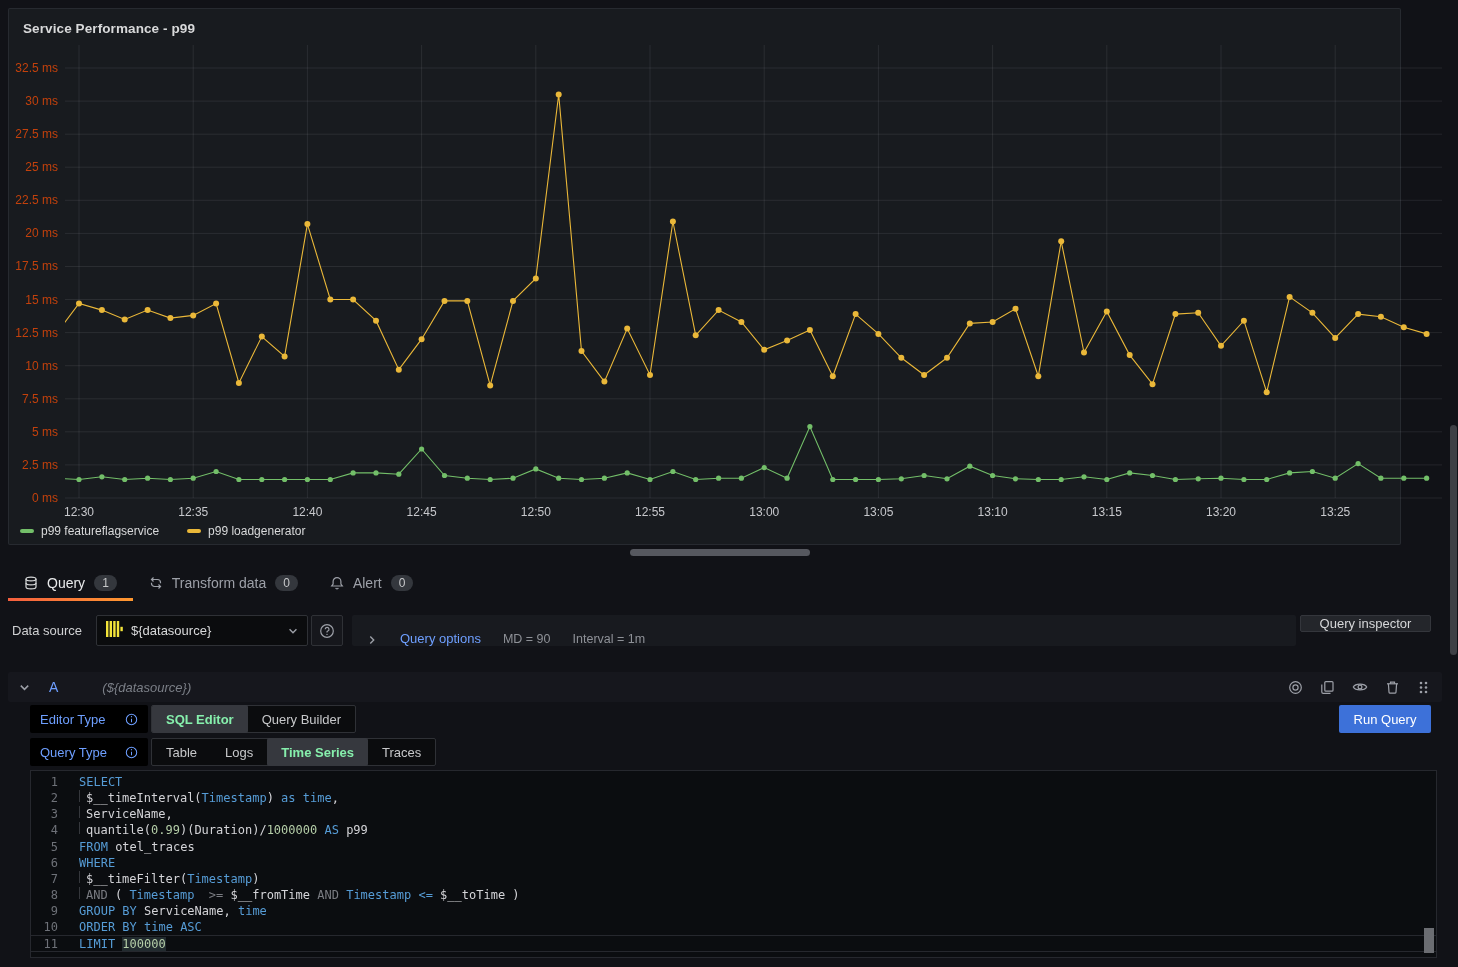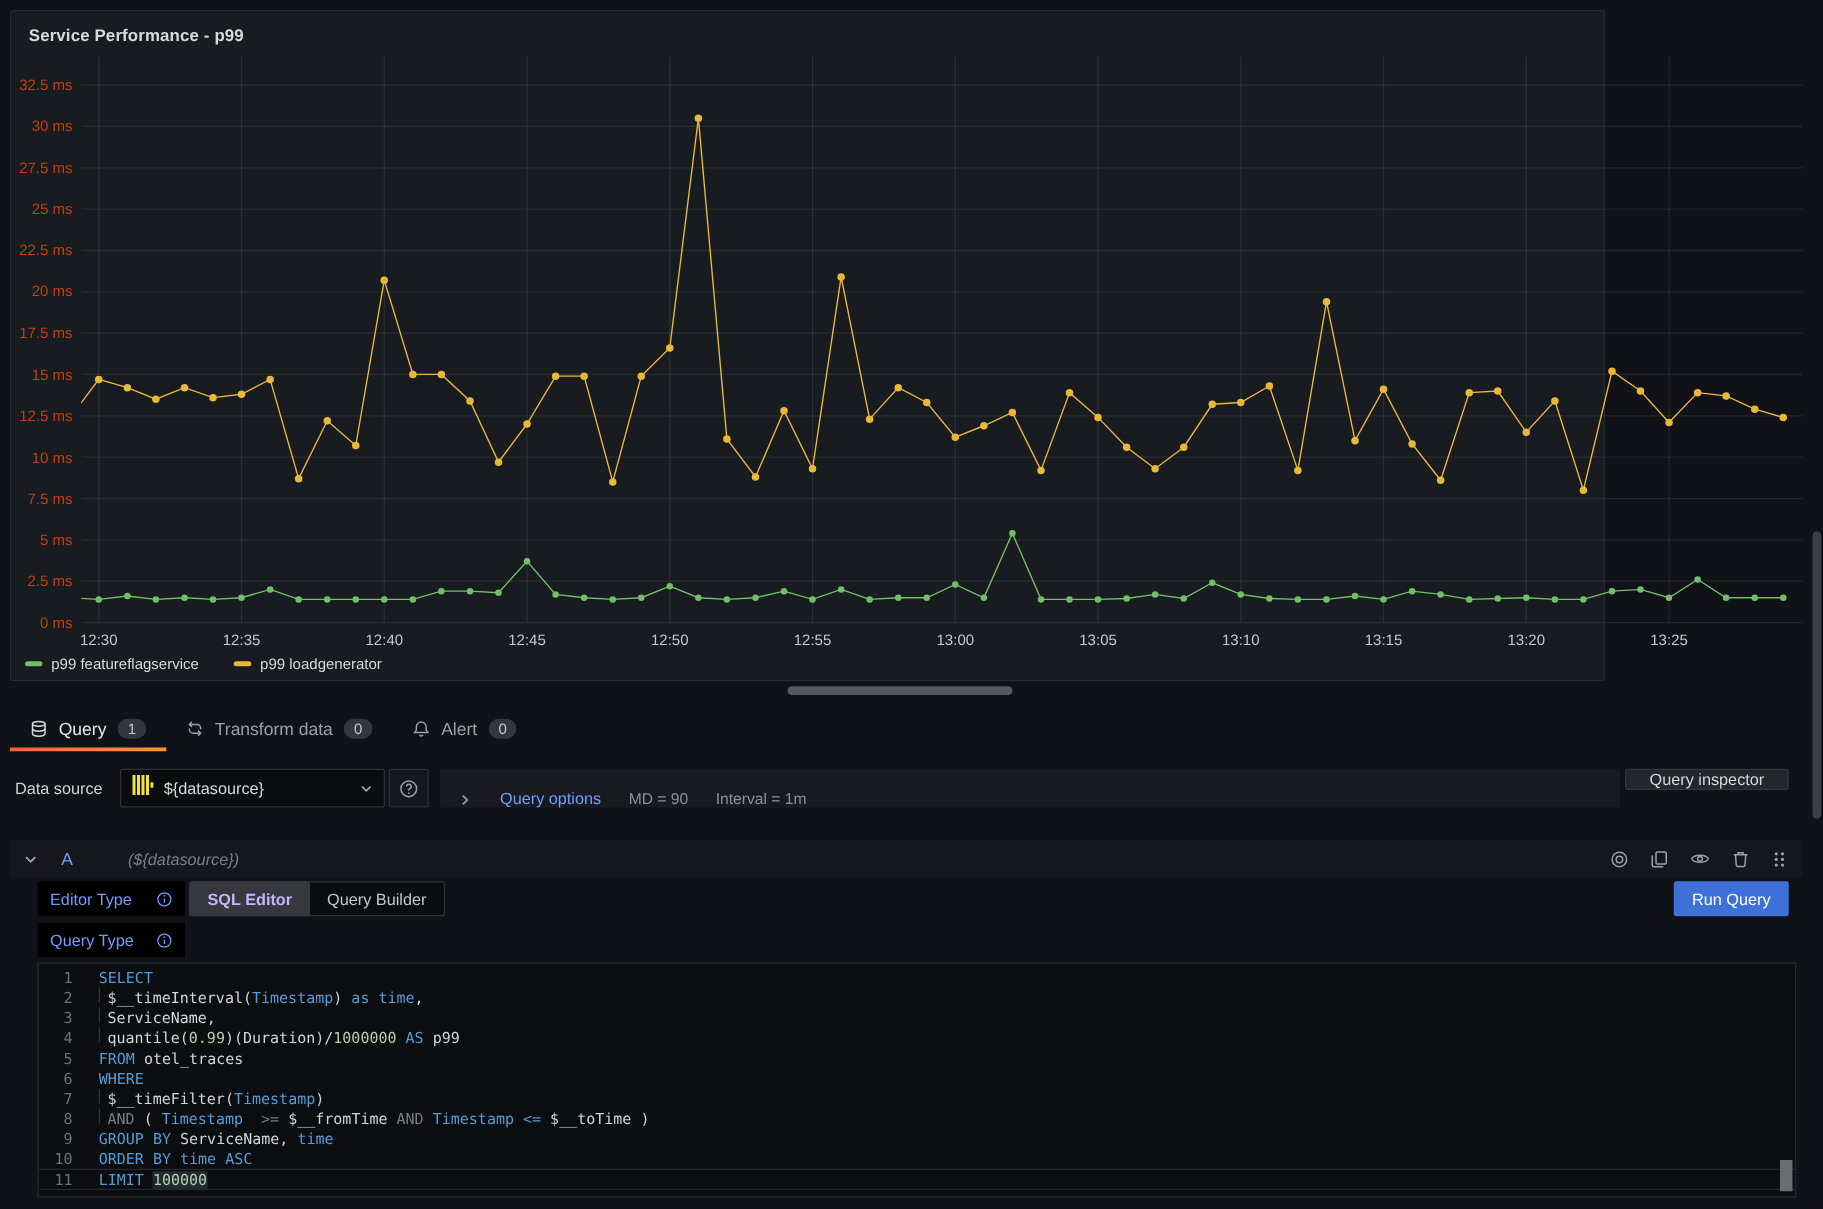--- a/index.html
+++ b/index.html
@@ -1,21 +1,21 @@
 <!DOCTYPE html>
 <html><head>
 <meta charset="utf-8">
 <style>
   * { box-sizing: border-box; margin: 0; padding: 0; }
   html,body { width:1458px; height:967px; background:#111217; overflow:hidden;
     font-family:"Liberation Sans", sans-serif; }
   .page { position:relative; width:1458px; height:967px; background:#111217; }
 
   
-  .panel { position:absolute; left:8px; top:8px; width:1276px; height:537px;
+  .panel { position:absolute; left:8px; top:8px; width:1393px; height:537px;
     background:#181B1F; border:1px solid rgba(204,204,220,0.09); border-radius:2px; }
   .panel-title { position:absolute; left:14px; top:12px; font-size:13.5px; font-weight:700;
     color:#D8D9DA; letter-spacing:.1px; }
   .ylabel { position:absolute; width:58px; text-align:right; font-size:12px; color:#c2410c; }
   .xlabel { position:absolute; width:64px; text-align:center; font-size:12px; color:#C7C8CC; top:505px;}
   #chart-svg { position:absolute; left:65px; top:44px; }
   .legend { position:absolute; left:20px; top:524px; display:flex; gap:28px; align-items:center; }
   .legend-item { display:flex; align-items:center; gap:7px; cursor:pointer; }
   .legend-dash { width:14px; height:4px; border-radius:2px; }
   .legend-label { font-size:12px; color:#D8D9DA; }
@@ -67,21 +67,21 @@
 
   
   .chip { position:absolute; left:30px; height:28px; background:#000000; border-radius:2px;
     display:flex; align-items:center; gap:10px; padding:0 10px; width:118px; }
   .chip-label { font-size:13px; font-weight:500; color:#6E9FFF; }
   .chip .iicon { color:#6E9FFF; display:flex; margin-left:auto; cursor:pointer; }
   .seg-group { position:absolute; left:151px; height:28px; background:#0B0C0E;
     border:1px solid #2F3136; border-radius:2px; display:flex; align-items:center; padding:0; }
   .seg { height:28px; display:flex; align-items:center; padding:0 14px; font-size:13px;
     color:#C7C8CA; cursor:pointer; border-radius:2px; }
-  .seg.active { background:#36383E; color:#c4b5fd; font-weight:700; }
+  .seg.active { background:#36383E; color:#86efac; font-weight:700; }
   .run-query { position:absolute; left:1339px; top:705px; width:92px; height:28px; background:#3D71D9;
     border:none; border-radius:2px; color:#FFFFFF; font-size:13px; font-weight:500; cursor:pointer; }
 
   
   .code-editor { position:absolute; left:30px; top:770px; width:1407px; height:188px;
     background:#0B0D10; border:1px solid #26282E; font-family:"DejaVu Sans Mono", monospace;
     font-size:12px; overflow:hidden; }
   .code-line { position:relative; display:flex; height:16.15px; line-height:16.15px; white-space:pre; }
   .code-lines { position:absolute; top:3px; left:0; right:0; }
   .ln { width:27px; text-align:right; color:#6E7178; flex:none; user-select:none; }
@@ -443,20 +443,26 @@
   <div class="chip" style="top:738px;">
     <span class="chip-label">Query Type</span>
     <span class="iicon">
       <svg width="13" height="13" viewBox="0 0 14 14" fill="none" stroke="currentColor" stroke-width="1.1">
         <circle cx="7" cy="7" r="5.6"></circle>
           <line x1="7" y1="6.2" x2="7" y2="10"></line>
           <circle cx="7" cy="4" r="0.7" fill="currentColor" stroke="none"></circle>
       </svg>
     </span>
   </div>
+  <div class="seg-group" id="query-type-group" style="top:738px;">
+      <div class="seg">Table</div>
+      <div class="seg">Logs</div>
+      <div class="seg active">Time Series</div>
+      <div class="seg">Traces</div>
+    </div>
 
   <button class="run-query">Run Query</button>
 
   <div class="code-editor">
     <div class="code-lines" id="code-lines">
         <div class="code-line"><span class="ln">1</span><span class="code"><span class="tk-kw">SELECT</span></span></div>
         <div class="code-line"><span class="ln">2</span><span class="code ind"><span class="tk-plain">$__timeInterval(</span><span class="tk-kw">Timestamp</span><span class="tk-plain">) </span><span class="tk-kw">as</span><span class="tk-plain"> </span><span class="tk-kw">time</span><span class="tk-plain">,</span></span></div>
         <div class="code-line"><span class="ln">3</span><span class="code ind"><span class="tk-plain">ServiceName,</span></span></div>
         <div class="code-line"><span class="ln">4</span><span class="code ind"><span class="tk-plain">quantile(</span><span class="tk-num">0.99</span><span class="tk-plain">)(Duration)/</span><span class="tk-num">1000000</span><span class="tk-plain"> </span><span class="tk-kw">AS</span><span class="tk-plain"> p99</span></span></div>
         <div class="code-line"><span class="ln">5</span><span class="code"><span class="tk-kw">FROM</span><span class="tk-plain"> otel_traces</span></span></div>

